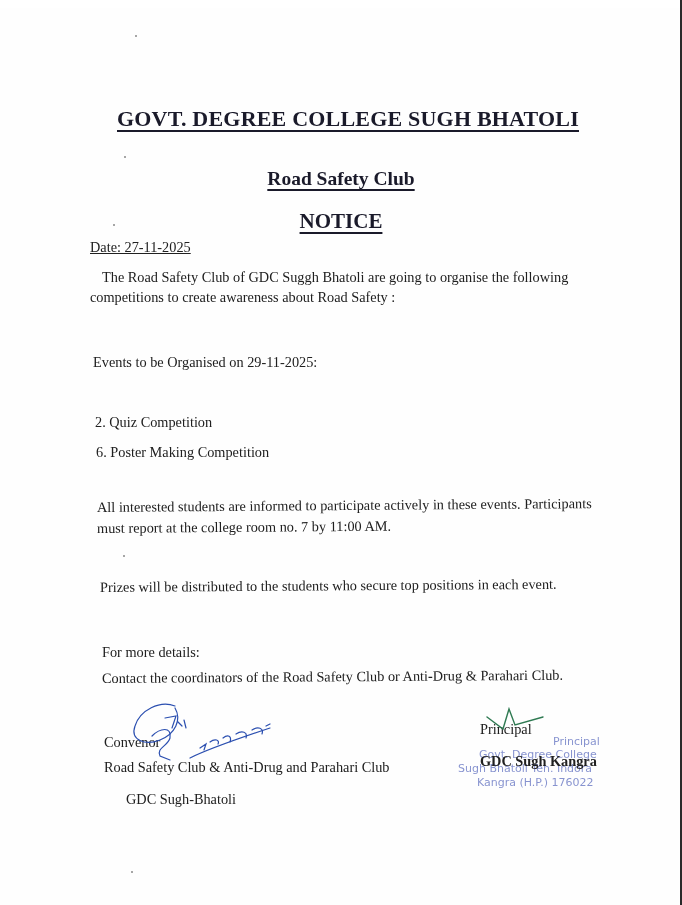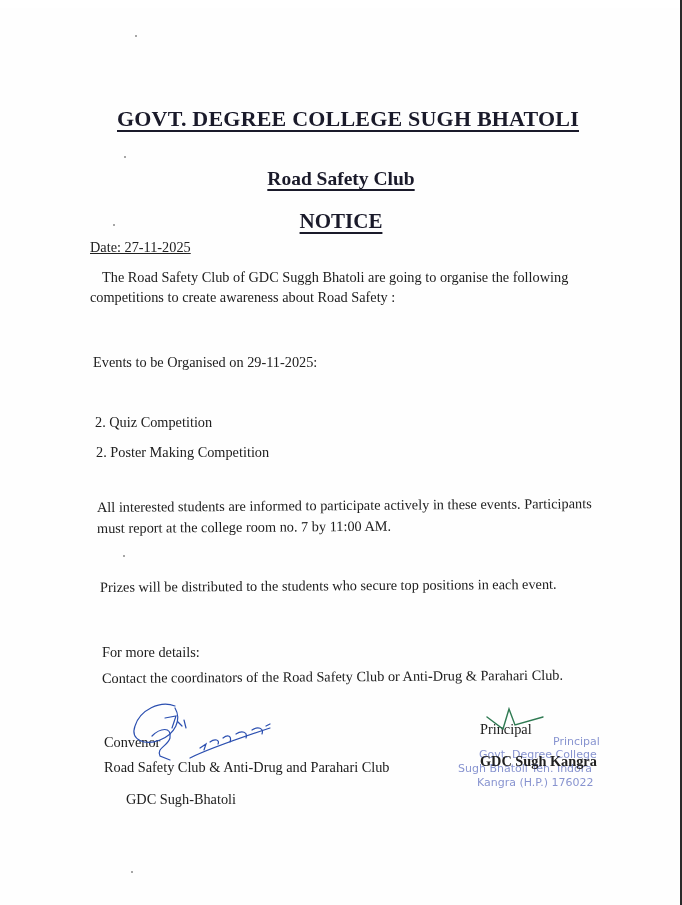--- a/index.html
+++ b/index.html
@@ -31,21 +31,21 @@
   <div class="abs title t2">Road Safety Club</div>
   <div class="abs title t3">NOTICE</div>
 
   <div class="abs body" style="left:90px; top:231px;text-decoration:underline;">Date: 27-11-2025</div>
 
   <div class="abs body" style="left:90px; top:261px;margin-left:12px;">The Road Safety Club of GDC Suggh Bhatoli are going to organise the following</div>
   <div class="abs body" style="left:90px; top:281px;">competitions to create awareness about Road Safety :</div>
 
   <div class="abs body" style="left:93px; top:346px;">Events to be Organised on 29-11-2025:</div>
   <div class="abs body" style="left:95px; top:406px;">2. Quiz Competition</div>
-  <div class="abs body" style="left:96px; top:436px;">2. Poster Making Competition</div>
+  <div class="abs body" style="left:96px; top:436px;">6. Poster Making Competition</div>
 
   <div class="abs body" style="left:97px; top:491px; transform:rotate(-0.45deg); transform-origin:left;">All interested students are informed to participate actively in these events. Participants</div>
   <div class="abs body" style="left:97px; top:512px; transform:rotate(-0.45deg); transform-origin:left;">must report at the college room no. 7 by 11:00 AM.</div>
 
   <div class="abs body" style="left:100px; top:571px; transform:rotate(-0.4deg); transform-origin:left;">Prizes will be distributed to the students who secure top positions in each event.</div>
 
   <div class="abs body" style="left:102px; top:636px;">For more details:</div>
   <div class="abs body" style="left:102px; top:662px; transform:rotate(-0.4deg); transform-origin:left;">Contact the coordinators of the Road Safety Club or Anti-Drug &amp; Parahari Club.</div>
 
   <div class="abs body" style="left:104px; top:726px;">Convenor</div>

